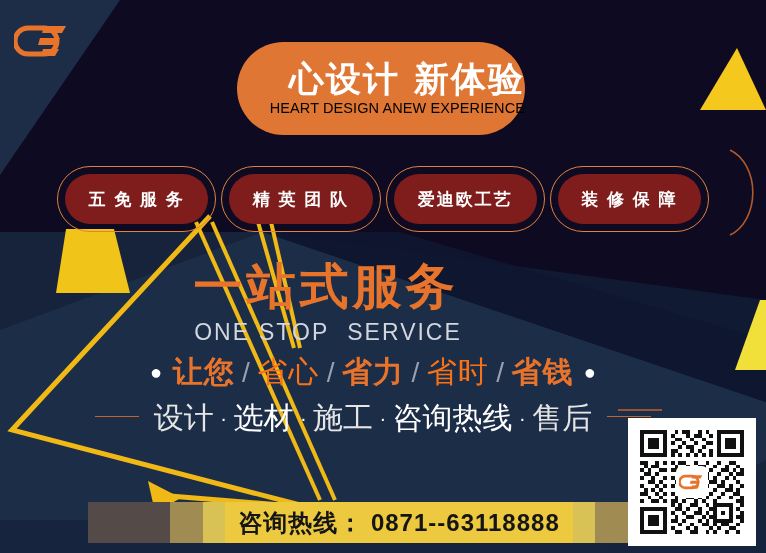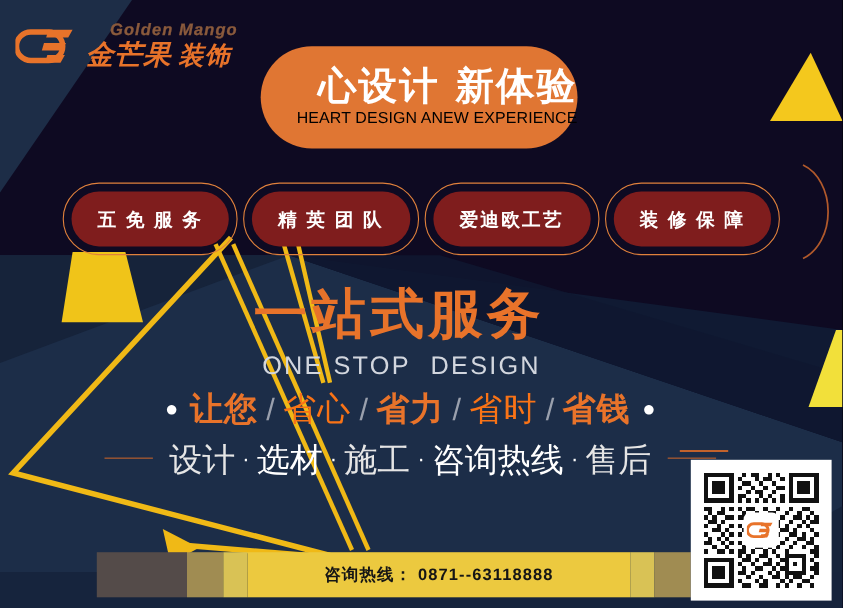--- a/index.html
+++ b/index.html
@@ -77,21 +77,20 @@
   }
   .pill-inner span{
     color:#fff;font-size:17px;font-weight:bold;
     letter-spacing:2px;white-space:nowrap;
   }
 
   
   #onestop{
     position:absolute;left:0;top:262px;width:670px;
     text-align:center;
-    margin-left:37px;
   }
   #onestop .cn{
     font-size:49px;font-weight:bold;color:#e8732a;
     letter-spacing:4px;line-height:1;
     margin-left:-18px;
   }
   #onestop .en{
     margin-top:8px;margin-left:-14px;
     font-size:23px;color:#d2d6de;letter-spacing:2px;
     font-weight:normal;
@@ -147,21 +146,21 @@
   #bottombar .s2{width:33px;background:#a08c52;}
   #bottombar .s3{width:22px;background:#d9c255;}
   #bottombar .s-main{
     flex:1 1 auto;background:#ecc93f;
     display:flex;align-items:center;justify-content:center;
   }
   #bottombar .s4{width:22px;background:#d9c255;}
   #bottombar .s5{width:33px;background:#a08c52;}
   #bottombar .s6{width:50px;background:#544b49;}
   #bottombar .hot{
-    font-size:15px;font-weight:bold;color:#151515;
+    font-size:24px;font-weight:bold;color:#151515;
     letter-spacing:1px;white-space:nowrap;
   }
 
   
   #qr{
     position:absolute;left:628px;top:418px;
     width:128px;height:128px;
     background:#ffffff;
     display:flex;align-items:center;justify-content:center;
   }
@@ -221,26 +220,20 @@
 
   <div id="logo">
     <svg class="mark" viewBox="0 0 58 42" xmlns="http://www.w3.org/2000/svg">
       <g fill="none" stroke="#e8732a" stroke-width="5">
         <path d="M 30 8 L 14 8 A 13 13 0 0 0 14 34 L 30 34 A 13 13 0 0 0 30 8 Z" stroke-linecap="square"></path>
       </g>
       <path d="M 30 6 L 52 6 L 48 13 L 28 13 Z" fill="#e8732a"></path>
       <path d="M 26 18 L 46 18 L 42 25 L 24 25 Z" fill="#e8732a"></path>
       <path d="M 29 29 L 45 29 L 41 36 L 27 36 Z" fill="#e8732a"></path>
     </svg>
-    <div class="wordmark">
-      <div class="en">Golden Mango</div>
-      <div class="cn">
-        <span>金芒果</span><span class="sub">装饰</span>
-      </div>
-    </div>
   </div>
 
   <div id="headline">
     <div class="cn">
       <span>心设计</span><span class="gap"></span><span>新体验</span>
     </div>
     <div class="en">HEART DESIGN ANEW EXPERIENCE</div>
   </div>
 
   <div id="pills">
@@ -262,21 +255,21 @@
     <div class="pill-outer">
       <div class="pill-inner">
         <span>装 修 保 障</span>
       </div>
     </div>
   </div>
 
   <div id="onestop">
     <div class="cn">一站式服务</div>
     <div class="en">
-      <span>ONE</span><span class="sp"></span><span>STOP</span><span class="sp"></span><span class="sp"></span><span>DESIGN</span>
+      <span>ONE</span><span class="sp"></span><span>STOP</span><span class="sp"></span><span class="sp"></span><span>SERVICE</span>
     </div>
   </div>
 
   <div id="benefits">
     <span class="dot">●</span>
     <span class="o">让您</span>
     <span class="slash">/</span>
     <span class="w">省心</span>
     <span class="slash">/</span>
     <span class="o">省力</span>

